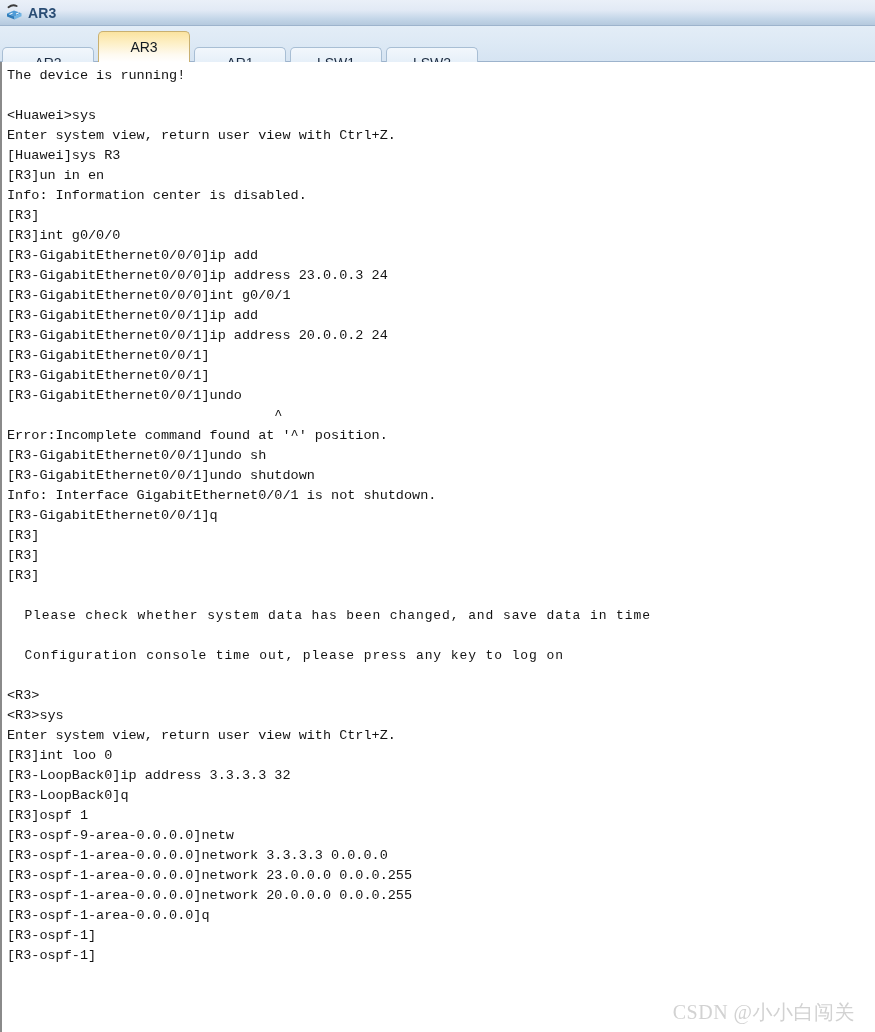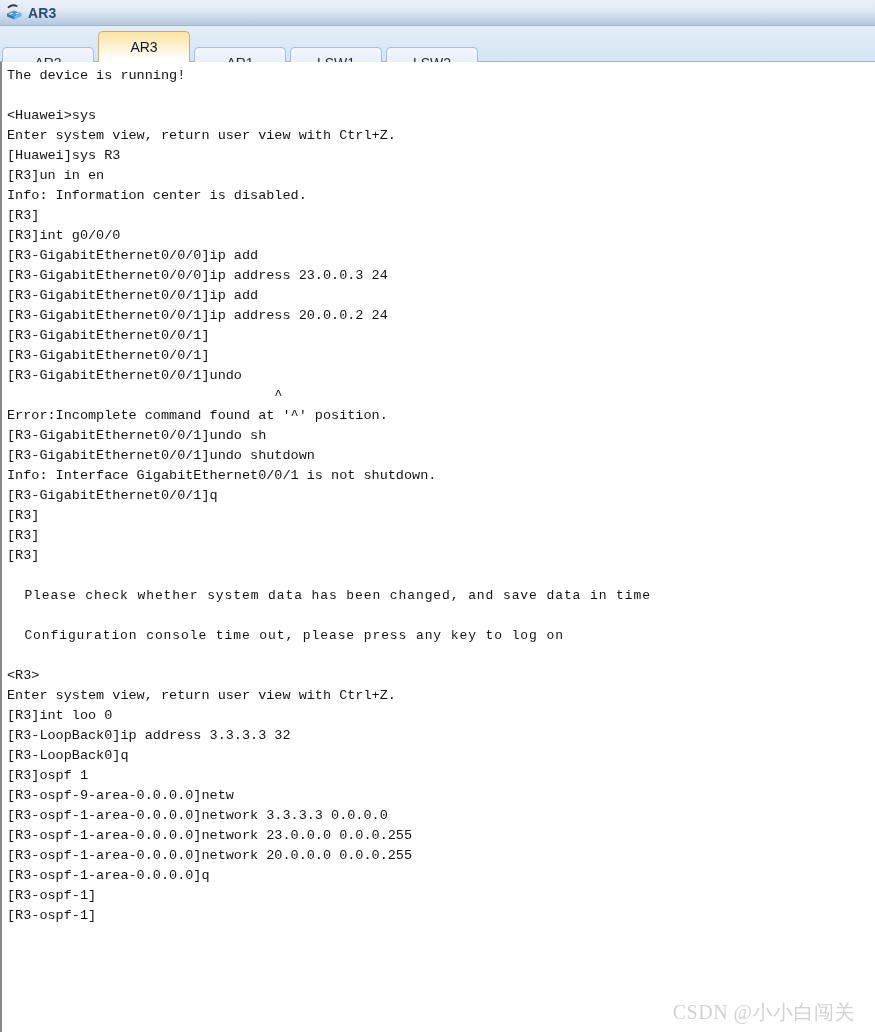--- a/index.html
+++ b/index.html
@@ -173,40 +173,42 @@
         <div class="tline blank"> </div>
         <div class="tline">&lt;Huawei&gt;sys</div>
         <div class="tline">Enter system view, return user view with Ctrl+Z.</div>
         <div class="tline">[Huawei]sys R3</div>
         <div class="tline">[R3]un in en</div>
         <div class="tline">Info: Information center is disabled.</div>
         <div class="tline">[R3]</div>
         <div class="tline">[R3]int g0/0/0</div>
         <div class="tline">[R3-GigabitEthernet0/0/0]ip add</div>
         <div class="tline">[R3-GigabitEthernet0/0/0]ip address 23.0.0.3 24</div>
+        <div class="tline">[R3-GigabitEthernet0/0/0]int g0/0/1</div>
         <div class="tline">[R3-GigabitEthernet0/0/1]ip add</div>
         <div class="tline">[R3-GigabitEthernet0/0/1]ip address 20.0.0.2 24</div>
         <div class="tline">[R3-GigabitEthernet0/0/1]</div>
         <div class="tline">[R3-GigabitEthernet0/0/1]</div>
         <div class="tline">[R3-GigabitEthernet0/0/1]undo</div>
         <div class="tline">                                 ^</div>
         <div class="tline">Error:Incomplete command found at '^' position.</div>
         <div class="tline">[R3-GigabitEthernet0/0/1]undo sh</div>
         <div class="tline">[R3-GigabitEthernet0/0/1]undo shutdown</div>
         <div class="tline">Info: Interface GigabitEthernet0/0/1 is not shutdown.</div>
         <div class="tline">[R3-GigabitEthernet0/0/1]q</div>
         <div class="tline">[R3]</div>
         <div class="tline">[R3]</div>
         <div class="tline">[R3]</div>
         <div class="tline blank"> </div>
         <div class="tline wide">  Please check whether system data has been changed, and save data in time</div>
         <div class="tline blank"> </div>
         <div class="tline wide">  Configuration console time out, please press any key to log on</div>
         <div class="tline blank"> </div>
         <div class="tline">&lt;R3&gt;</div>
+        <div class="tline">&lt;R3&gt;sys</div>
         <div class="tline">Enter system view, return user view with Ctrl+Z.</div>
         <div class="tline">[R3]int loo 0</div>
         <div class="tline">[R3-LoopBack0]ip address 3.3.3.3 32</div>
         <div class="tline">[R3-LoopBack0]q</div>
         <div class="tline">[R3]ospf 1</div>
         <div class="tline">[R3-ospf-9-area-0.0.0.0]netw</div>
         <div class="tline">[R3-ospf-1-area-0.0.0.0]network 3.3.3.3 0.0.0.0</div>
         <div class="tline">[R3-ospf-1-area-0.0.0.0]network 23.0.0.0 0.0.0.255</div>
         <div class="tline">[R3-ospf-1-area-0.0.0.0]network 20.0.0.0 0.0.0.255</div>
         <div class="tline">[R3-ospf-1-area-0.0.0.0]q</div>

